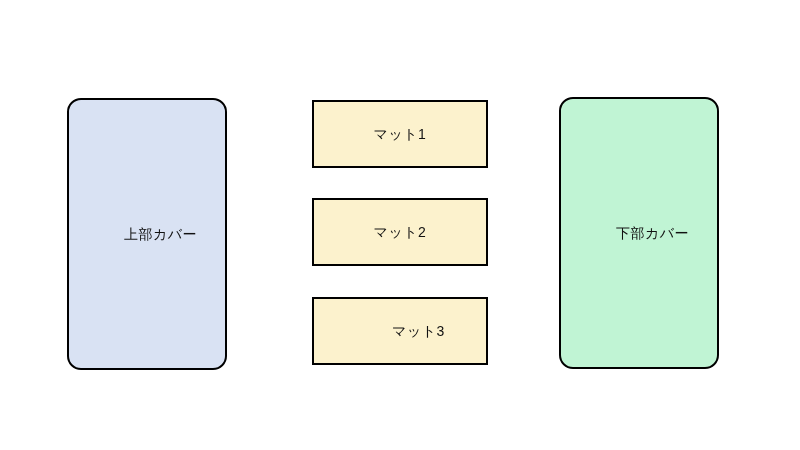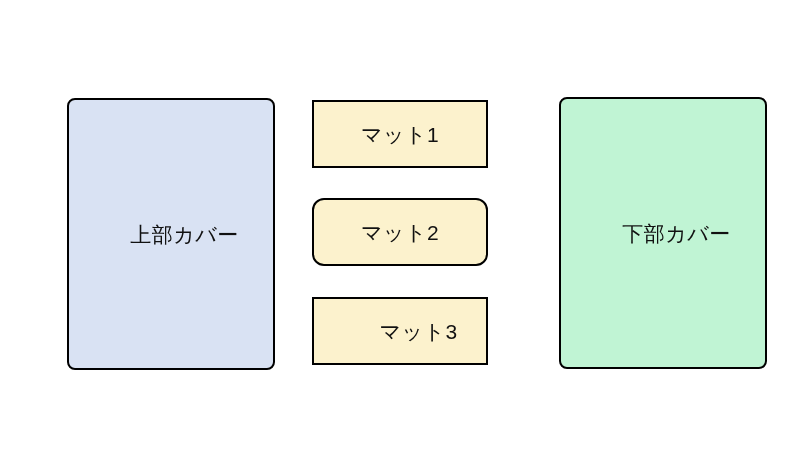--- a/index.html
+++ b/index.html
@@ -19,64 +19,64 @@
   }
   .shape {
     position: absolute;
     box-sizing: border-box;
     border: 2.5px solid #000000;
     display: flex;
     align-items: center;
     justify-content: center;
   }
   .cover {
-    width: 208px;
+    width: 160px;
     height: 272px;
-    border-radius: 8px;
+    border-radius: 14px;
     padding-left: 27px;
   }
   .cover-upper {
     left: 67px;
     top: 98px;
   }
   .cover-lower {
     left: 559px;
     top: 97px;
   }
   .mat {
     left: 312px;
     width: 176px;
     height: 68px;
     border-radius: 0;
   }
   .mat-1 { top: 100px; }
   .mat-2 { top: 198px; }
   .mat-3 { top: 297px; }
   .shape-label {
-    font-size: 21px;
+    font-size: 14px;
     color: #111111;
     letter-spacing: 0.5px;
     white-space: nowrap;
     line-height: 1;
   }
 </style>
 </head>
 <body style="background-color: rgb(255, 255, 255);">
 
 <div class="canvas">
 
   <div class="shape cover cover-upper" style="background-color: rgb(217, 226, 243); border-color: rgb(0, 0, 0);">
     <span class="shape-label">上部カバー</span>
   </div>
 
   <div class="shape mat mat-1" style="background-color: rgb(252, 242, 205); border-color: rgb(0, 0, 0);">
     <span class="shape-label">マット1</span>
   </div>
 
-  <div class="shape mat mat-2" style="background-color: rgb(252, 242, 205); border-color: rgb(0, 0, 0); border-radius: 12px;">
+  <div class="shape mat mat-2" style="background-color: rgb(252, 242, 205); border-color: rgb(0, 0, 0);">
     <span class="shape-label">マット2</span>
   </div>
 
   <div class="shape mat mat-3" style="background-color: rgb(252, 242, 205); border-color: rgb(0, 0, 0); padding-left: 37px;">
     <span class="shape-label">マット3</span>
   </div>
 
   <div class="shape cover cover-lower" style="background-color: rgb(192, 244, 212); border-color: rgb(0, 0, 0); align-items: center;">
     <span class="shape-label">下部カバー</span>
   </div>

